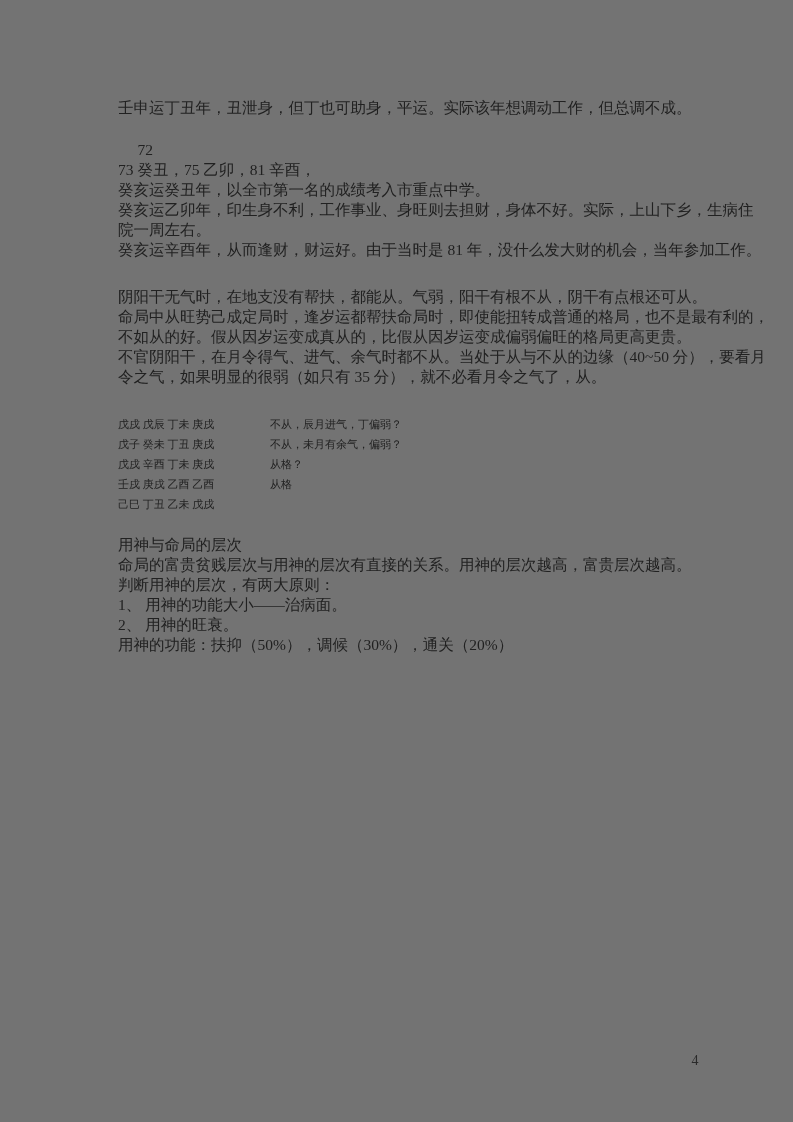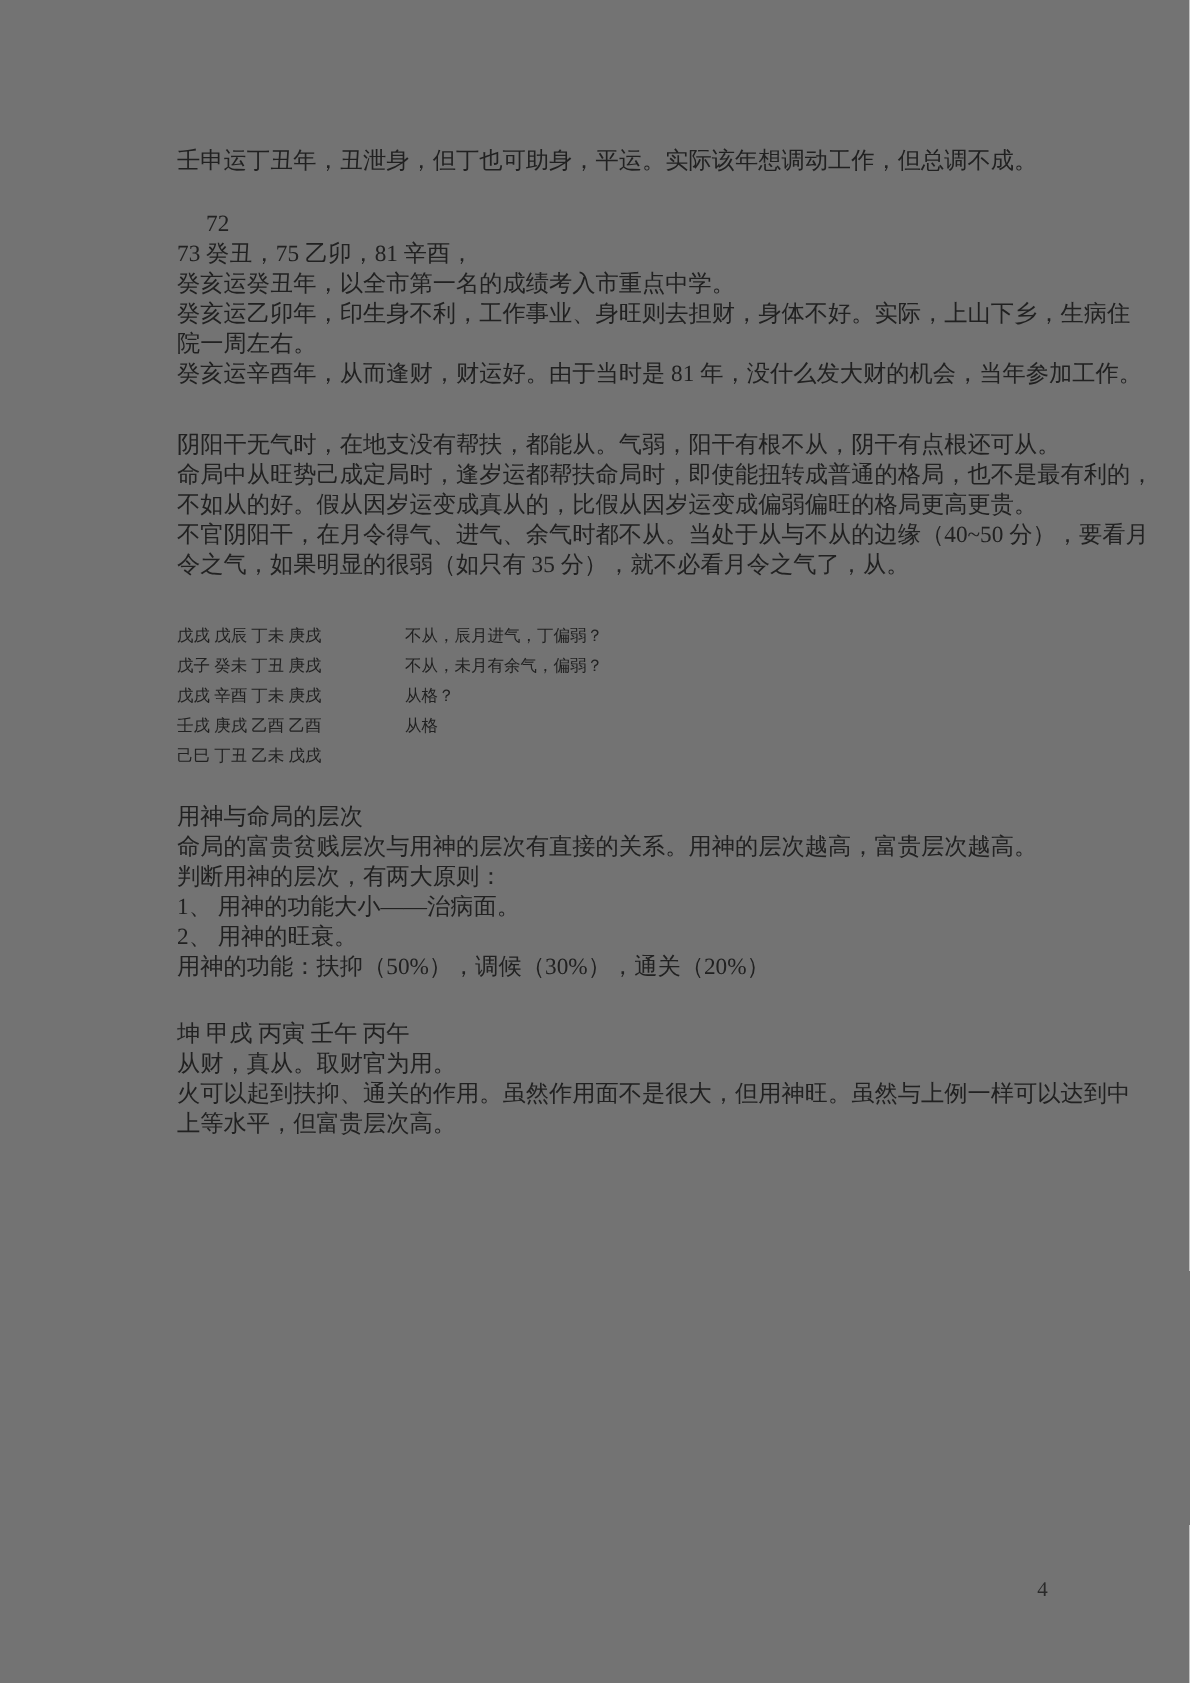--- a/index.html
+++ b/index.html
@@ -108,24 +108,17 @@
 
     <div class="line">用神与命局的层次</div>
         <div class="line">命局的富贵贫贱层次与用神的层次有直接的关系。用神的层次越高，富贵层次越高。</div>
         <div class="line">判断用神的层次，有两大原则：</div>
         <div class="line">1、 用神的功能大小——治病面。</div>
         <div class="line">2、 用神的旺衰。</div>
         <div class="line">用神的功能：扶抑（50%），调候（30%），通关（20%）</div>
       </div>
 
 
-    <div class="mt25">
-
-    <div class="line">坤 甲戌 丙寅 壬午 丙午</div>
-        <div class="line">从财，真从。取财官为用。</div>
-        <div class="line">火可以起到扶抑、通关的作用。虽然作用面不是很大，但用神旺。虽然与上例一样可以达到中</div>
-        <div class="line">上等水平，但富贵层次高。</div>
-      </div>
 
   </div>
 
   <div class="page-number">4</div>
 </div>
 
 </body></html>

